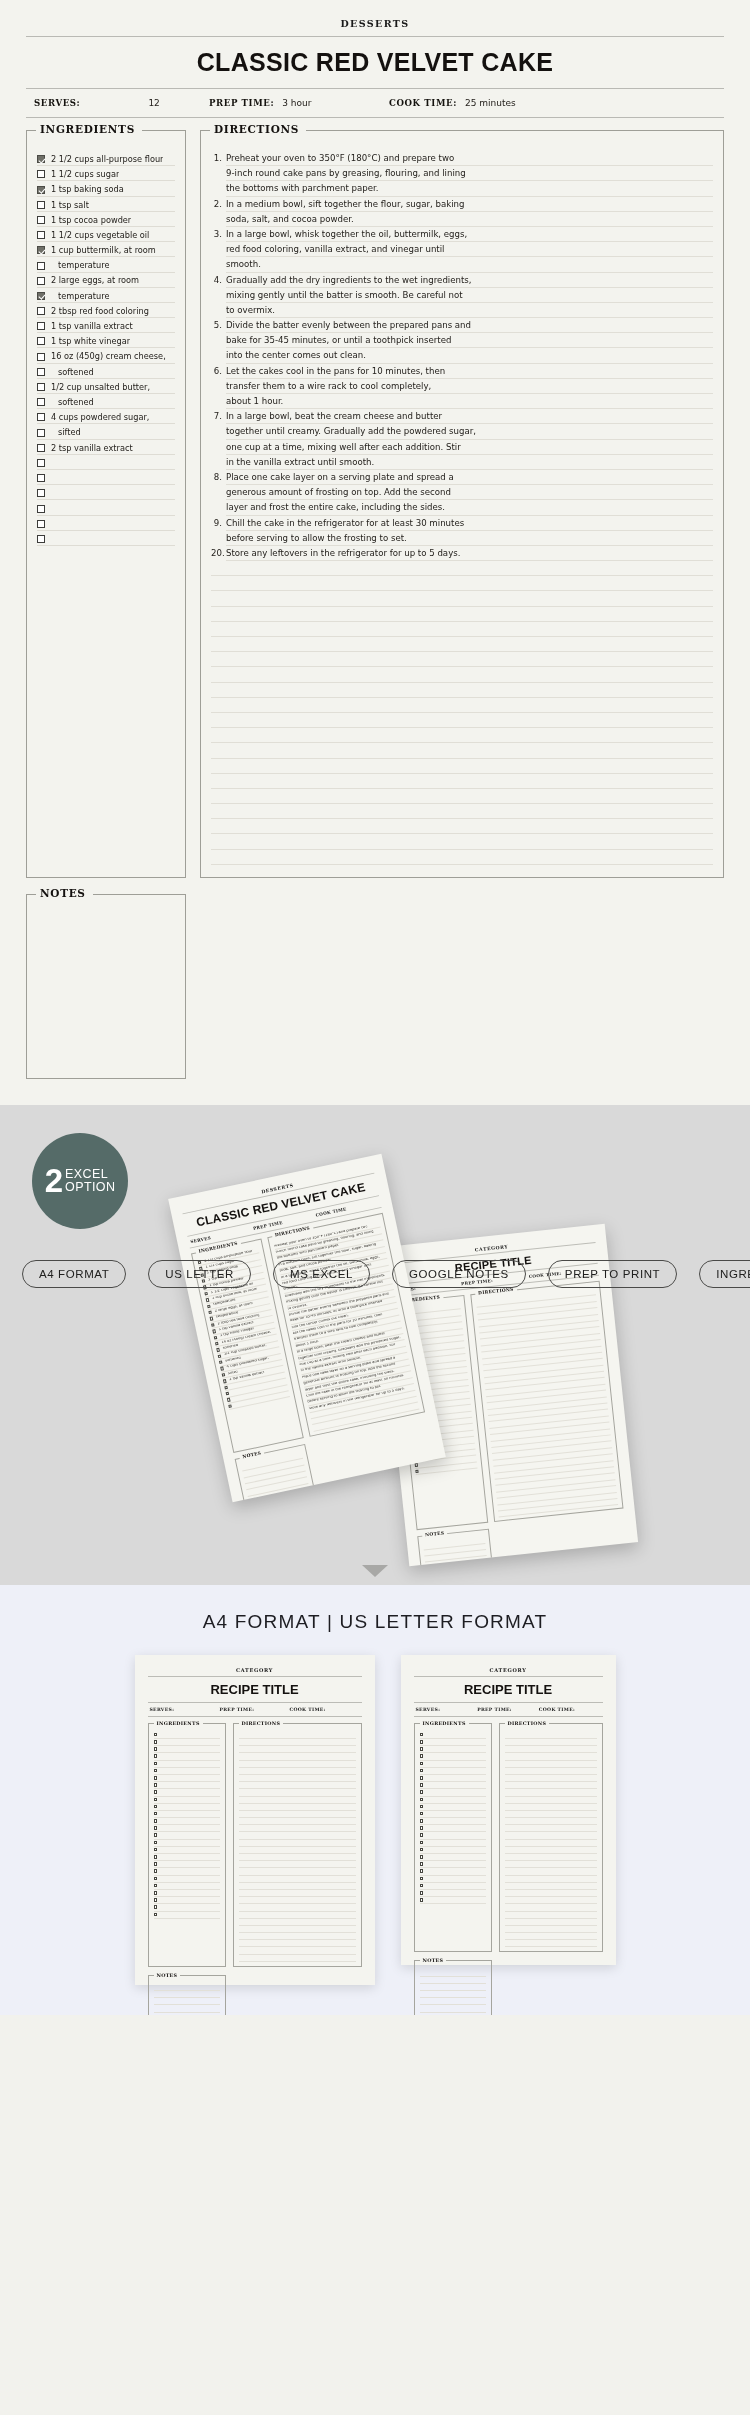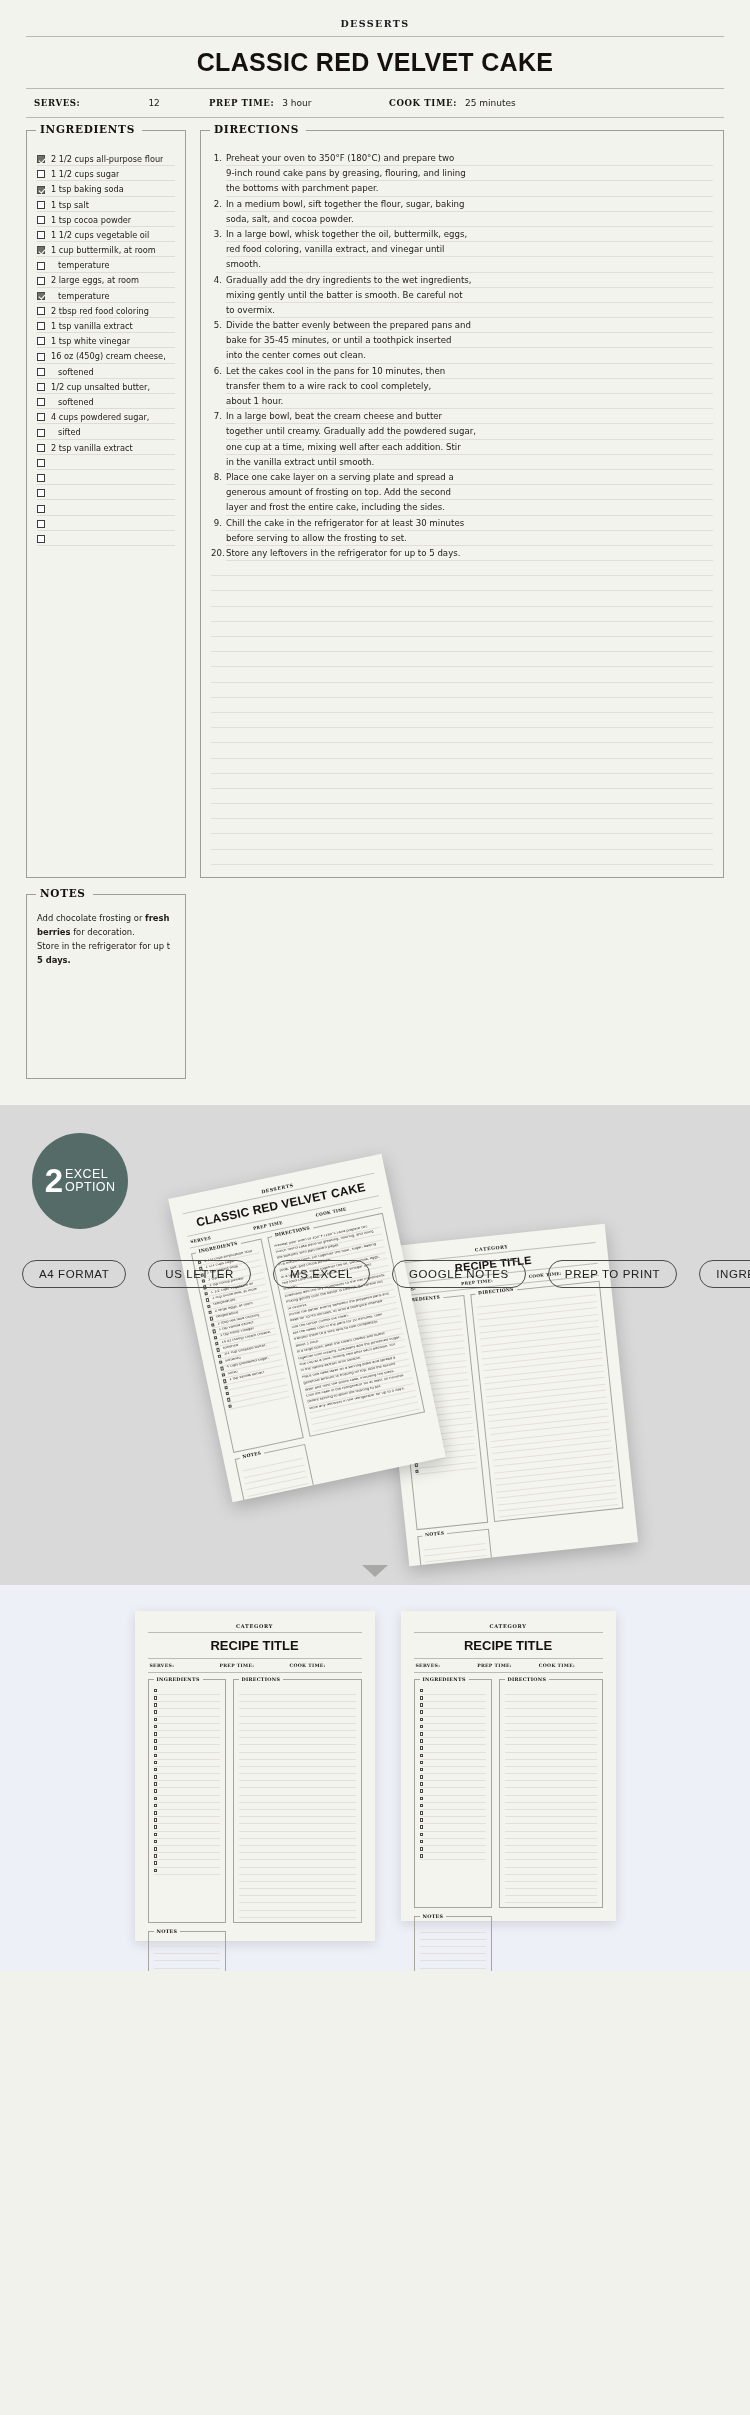--- a/index.html
+++ b/index.html
@@ -608,26 +608,20 @@
           <div class="blank-line"></div>
           <div class="blank-line"></div>
         </div>
     </div>
 
   </div>
 
   <div class="lower-cols">
     <div class="notes-panel">
       <div class="panel-legend">NOTES</div>
-      <div class="note-text">
-        <span>Add chocolate frosting or </span><b>fresh</b><br>
-        <b>berries</b><span> for decoration.</span><br>
-        <span>Store in the refrigerator for up t</span><br>
-        <b>5 days.</b>
-      </div>
     </div>
     <div style="flex:1"></div>
   </div>
 
 </div>
 
 <div class="format-section">
 
   <div class="mock-wrap">
 
@@ -1129,20 +1123,21 @@
       <div class="pill">PREP TO PRINT</div>
       <div class="pill">INGREDIENTS</div>
       <div class="pill">DIRECTIONS</div>
       <div class="pill">NOTES</div>
     </div>
 
   <div class="arrow-down"></div>
 </div>
 
 <div class="footer-section">
+  <div class="footer-heading">A4 FORMAT | US LETTER FORMAT</div>
   <div class="footer-pages" id="footer-pages">
       <div class="fpage fpage-a4">
         <div class="f-cat">CATEGORY</div>
         <div class="f-rule"></div>
         <div class="f-title">RECIPE TITLE</div>
         <div class="f-rule"></div>
         <div class="f-meta">
           <span>SERVES:</span>
           <span>PREP TIME:</span>
           <span>COOK TIME:</span>

